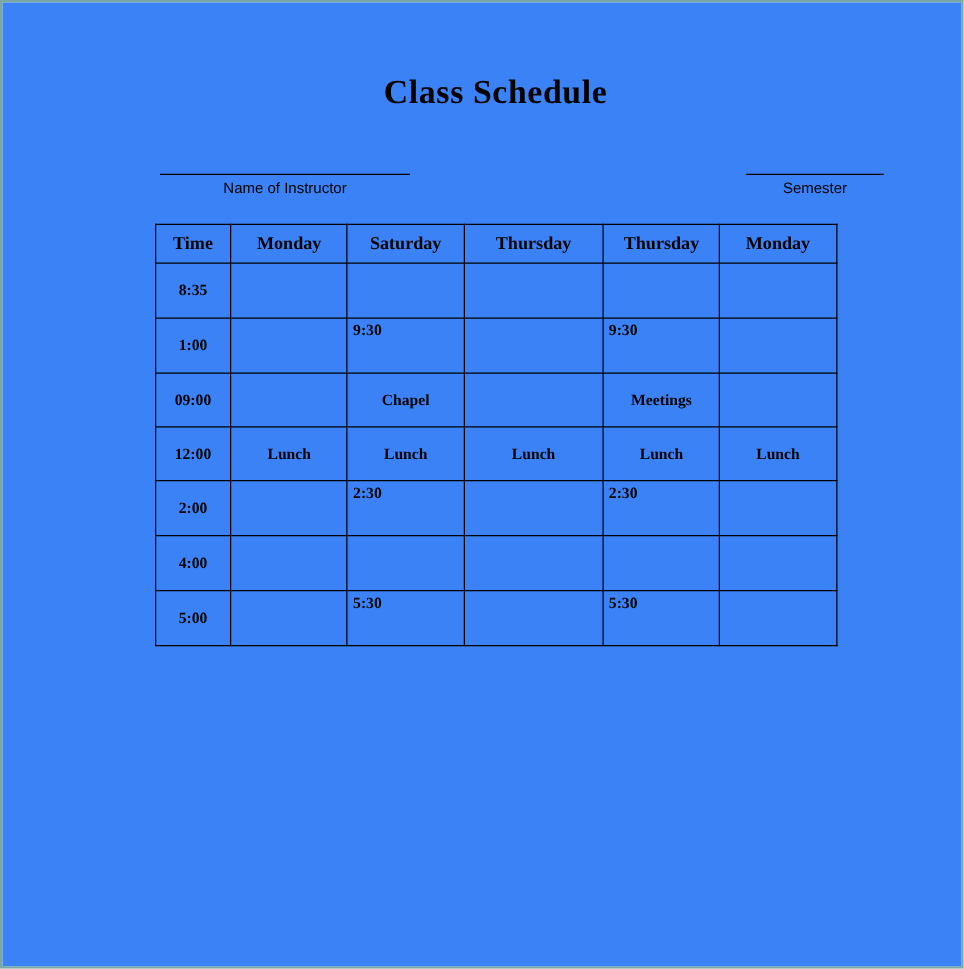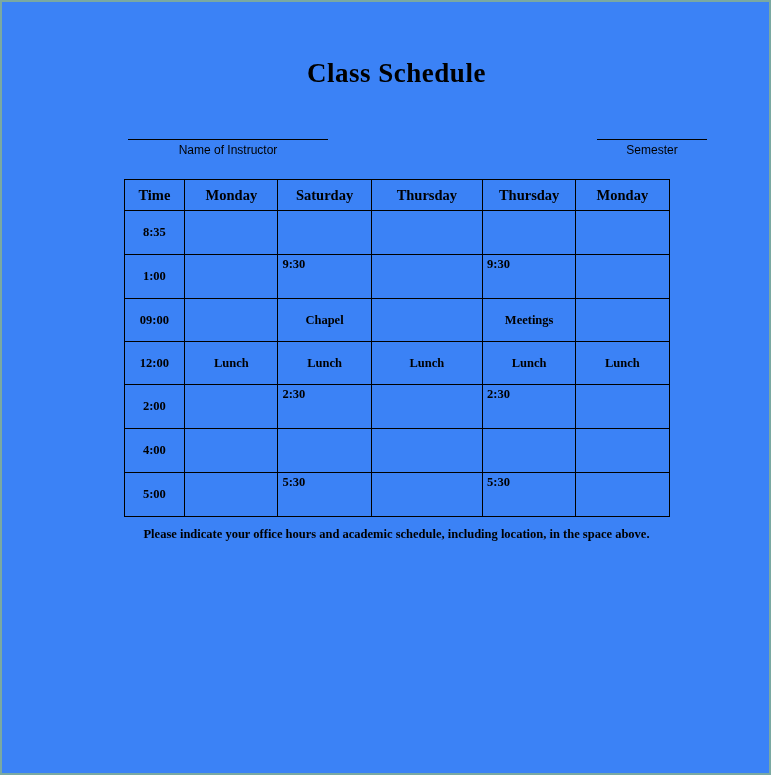--- a/index.html
+++ b/index.html
@@ -221,15 +221,14 @@
           <td class="cell noborder-bottom"></td>
           <td class="cell topleft noborder-bottom">5:30</td>
           <td class="cell noborder-bottom"></td>
           <td class="cell topleft noborder-bottom">5:30</td>
           <td class="cell noborder-bottom"></td>
         </tr>
 
       </tbody>
     </table>
 
-    <div class="footnote">Please indicate your office hours and academic schedule, including location, in the space above.</div>
   </div>
 </div>
 
 </body></html>

